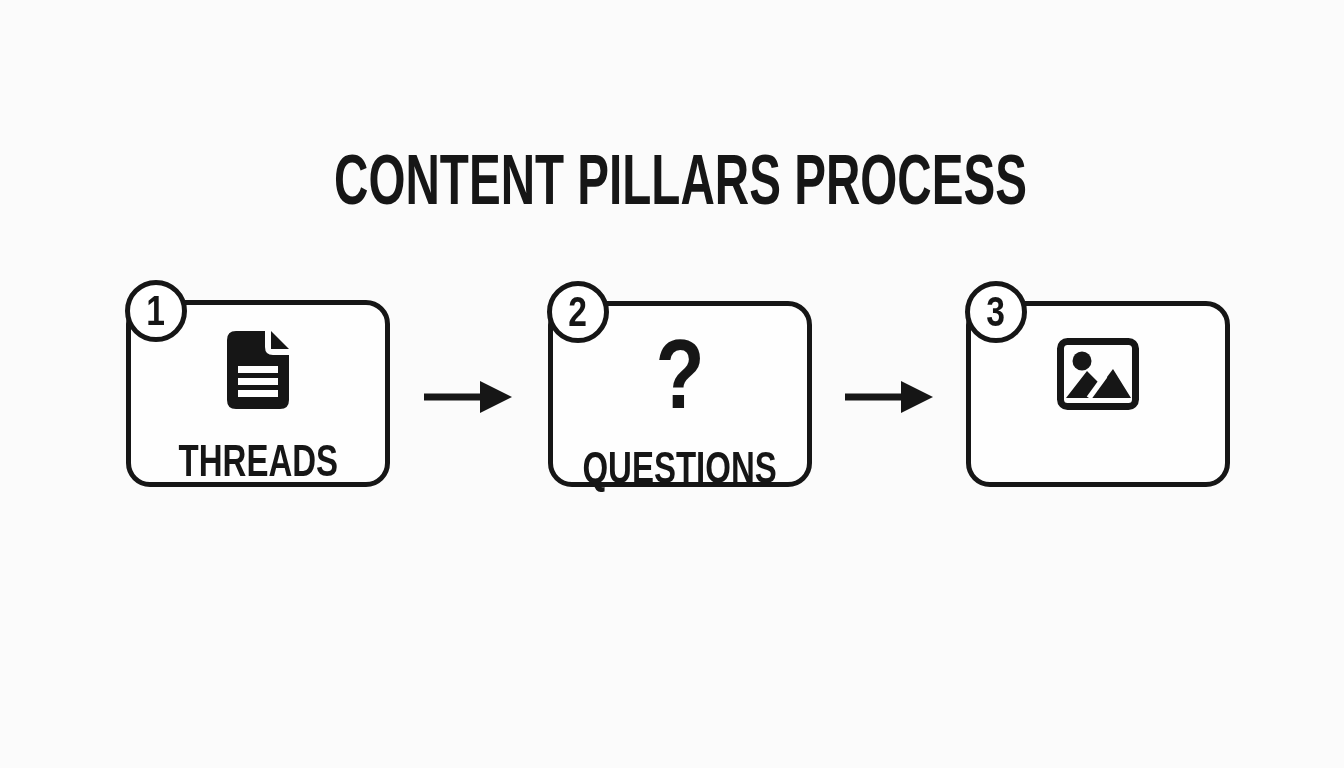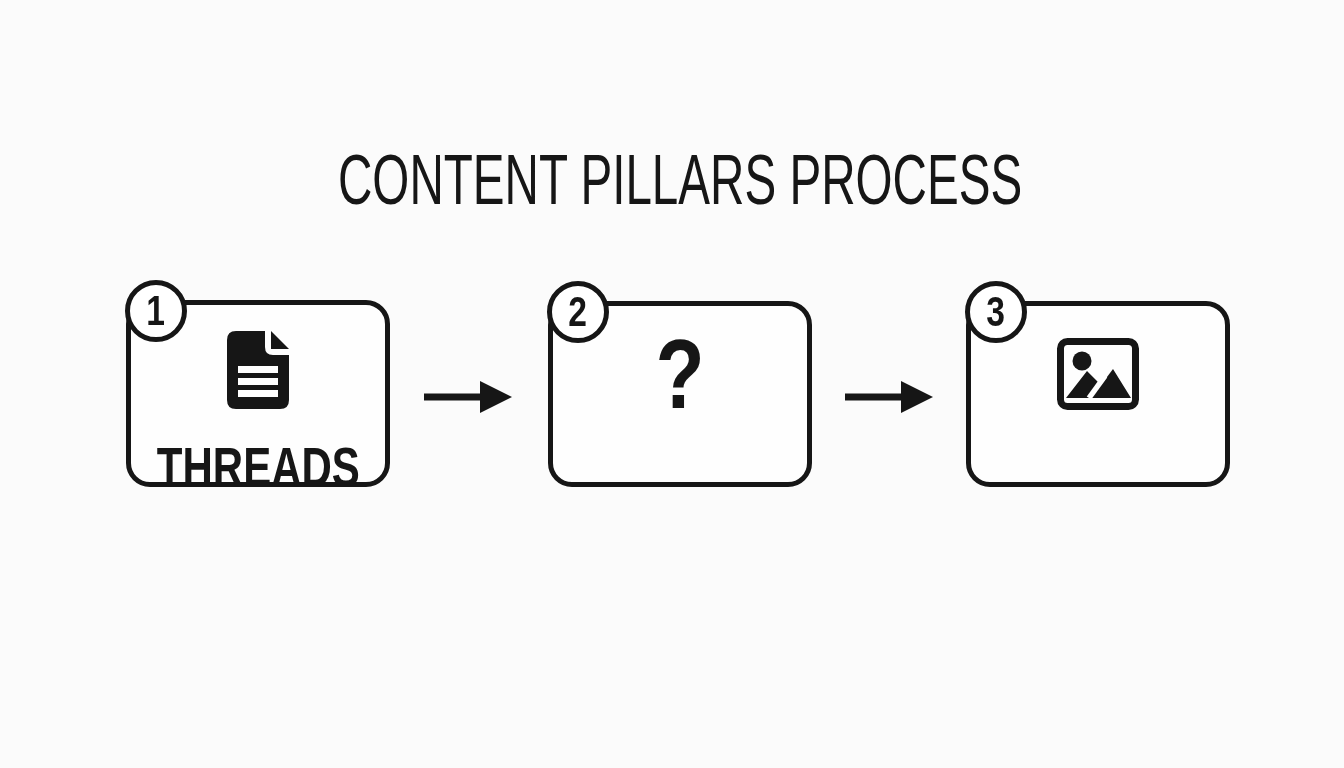--- a/index.html
+++ b/index.html
@@ -17,21 +17,21 @@
   .canvas{
     position:relative;
     width:1344px;height:768px;
   }
   
   .title{
     position:absolute;
     left:0;right:0;top:145px;
     text-align:center;
     font-size:70px;
-    font-weight:400;
+    font-weight:700;
     line-height:70px;
     letter-spacing:0px;
     white-space:nowrap;
     padding-left:16px;
   }
   .cond{ display:inline-block; transform:scaleX(0.68); transform-origin:center; }
   
   .card{
     position:absolute;
     width:264px;height:187px;
@@ -65,21 +65,21 @@
   .question-glyph{
     font-size:98px;
     font-weight:700;
     line-height:84px;
     display:inline-block;
     transform:scaleX(0.82);
     transform-origin:center;
   }
   .step-label{
     margin-top:30px;
-    font-size:56px;
+    font-size:44px;
     font-weight:700;
     line-height:1;
     text-align:right;
     white-space:nowrap;
   }
   .step-label .clab{display:inline-block;transform:scaleX(0.75);transform-origin:center;}
   
   .arrow{
     position:absolute;
     top:380px;
@@ -121,20 +121,23 @@
     </svg>
   </div>
 
   <div class="card c2">
     <div class="badge">
       <span class="cnum">2</span>
     </div>
     <div class="icon-area">
       <span class="question-glyph">?</span>
     </div>
+    <div class="step-label">
+      <span class="clab">QUESTIONS</span>
+    </div>
   </div>
 
   <div class="arrow a2">
     <svg width="88" height="34" viewBox="0 0 88 34" aria-hidden="true">
       <rect fill="#161616" x="0" y="13.5" width="60" height="7"></rect>
       <path fill="#161616" d="M56 1 L88 17 L56 33 Z"></path>
     </svg>
   </div>
 
   <div class="card c3">

